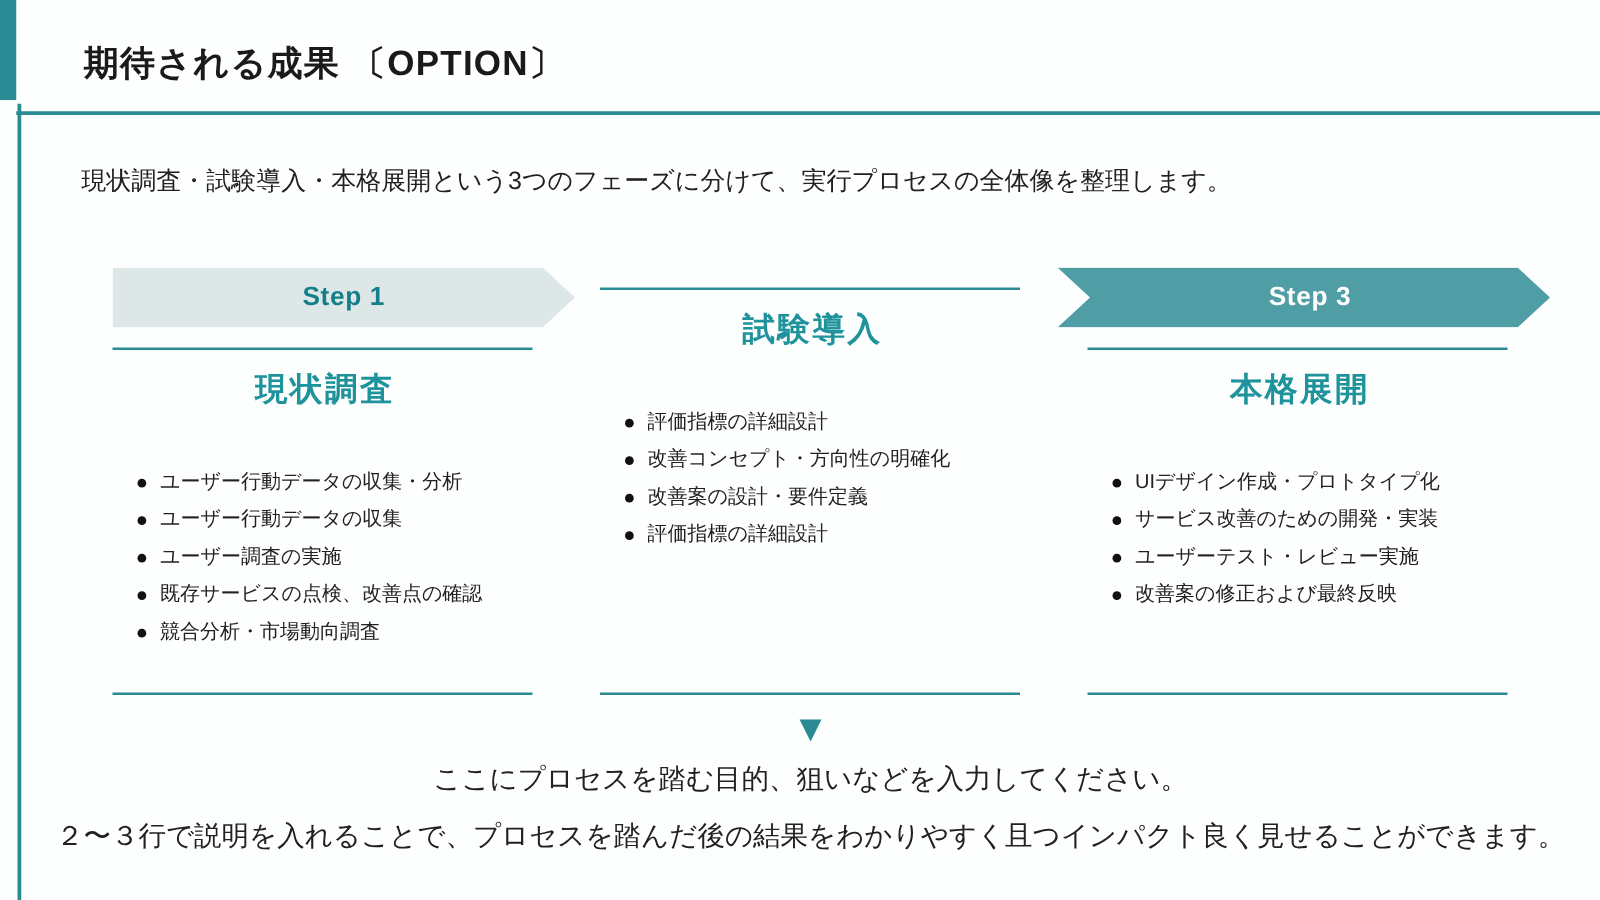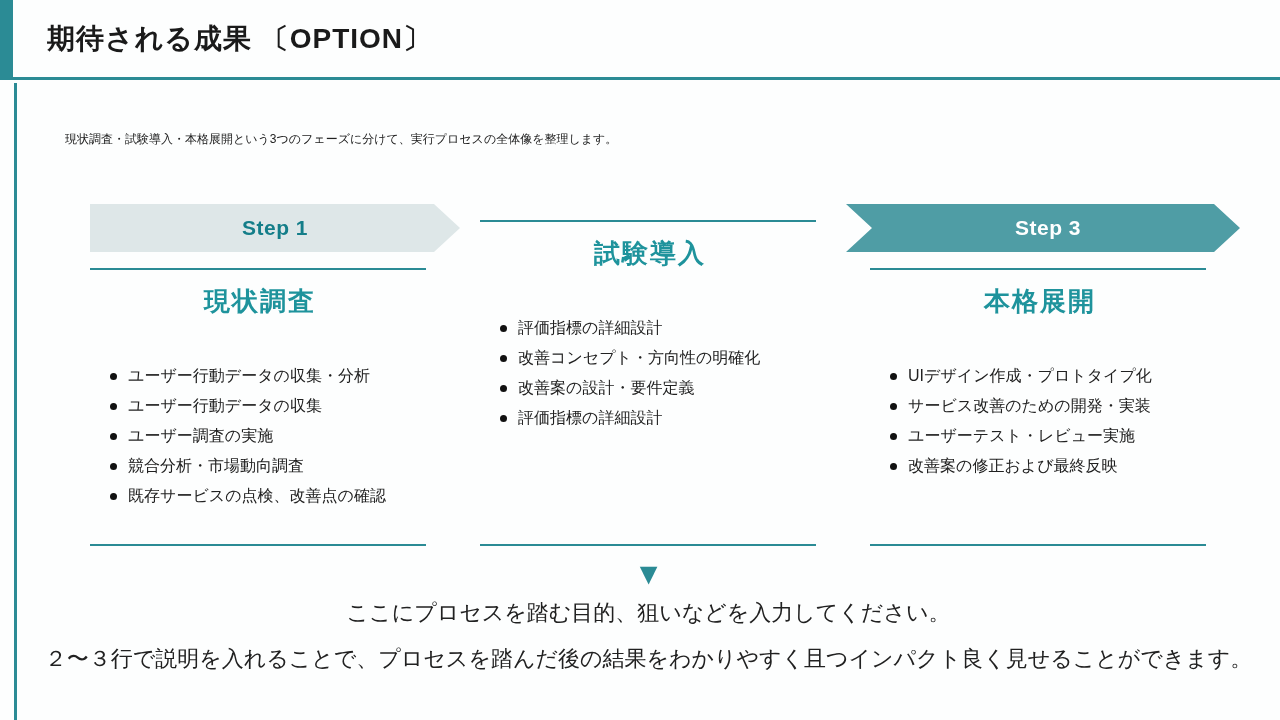--- a/index.html
+++ b/index.html
@@ -20,37 +20,37 @@
     font-family:"Liberation Sans","DejaVu Sans",sans-serif;
     background:var(--bg);
     color:var(--text);
     position:relative;
   }
   .corner-block{
     position:absolute;left:0;top:0;width:13px;height:80px;
     background:var(--accent);
   }
   .header{
-    position:absolute;left:13px;top:0;right:0;height:80px;
+    position:absolute;left:13px;top:12px;right:0;height:80px;
     display:flex;align-items:center;
     border-bottom:3px solid var(--accent);
-    padding-left:34px;
+    padding-left:54px;
   }
   .page-title{
     font-size:28px;font-weight:bold;color:var(--title);
     letter-spacing:1px;
   }
   .v-rule{
     position:absolute;left:14px;top:83px;bottom:0;width:3px;
     background:var(--accent);
   }
   .main{position:absolute;left:17px;top:83px;right:0;bottom:0;}
   .intro{
     margin:48px 0 0 48px;
-    font-size:12px;color:var(--text);
+    font-size:20px;color:var(--text);
   }
   .phases{
     margin:56px 70px 0 73px;
     display:grid;grid-template-columns:1fr 1fr 1fr;column-gap:50px;
   }
   .phase{display:flex;flex-direction:column;height:342px;}
   .arrow{
     height:48px;flex:0 0 48px;
     display:flex;align-items:center;justify-content:center;
     position:relative;
@@ -124,22 +124,22 @@
       <section class="phase phase-1">
         <div class="arrow">
           <span class="step-label">Step 1</span>
         </div>
         <div class="rule rule-top"></div>
         <h2 class="phase-heading">現状調査</h2>
         <ul class="phase-bullets">
             <li>ユーザー行動データの収集・分析</li>
             <li>ユーザー行動データの収集</li>
             <li>ユーザー調査の実施</li>
+            <li>既存サービスの点検、改善点の確認</li>
             <li>競合分析・市場動向調査</li>
-            <li>既存サービスの点検、改善点の確認</li>
           </ul>
         <div class="rule rule-bottom"></div>
       </section>
 
       <section class="phase phase-2">
         <div class="rule rule-top"></div>
         <h2 class="phase-heading">試験導入</h2>
         <ul class="phase-bullets">
             <li>評価指標の詳細設計</li>
             <li>改善コンセプト・方向性の明確化</li>

